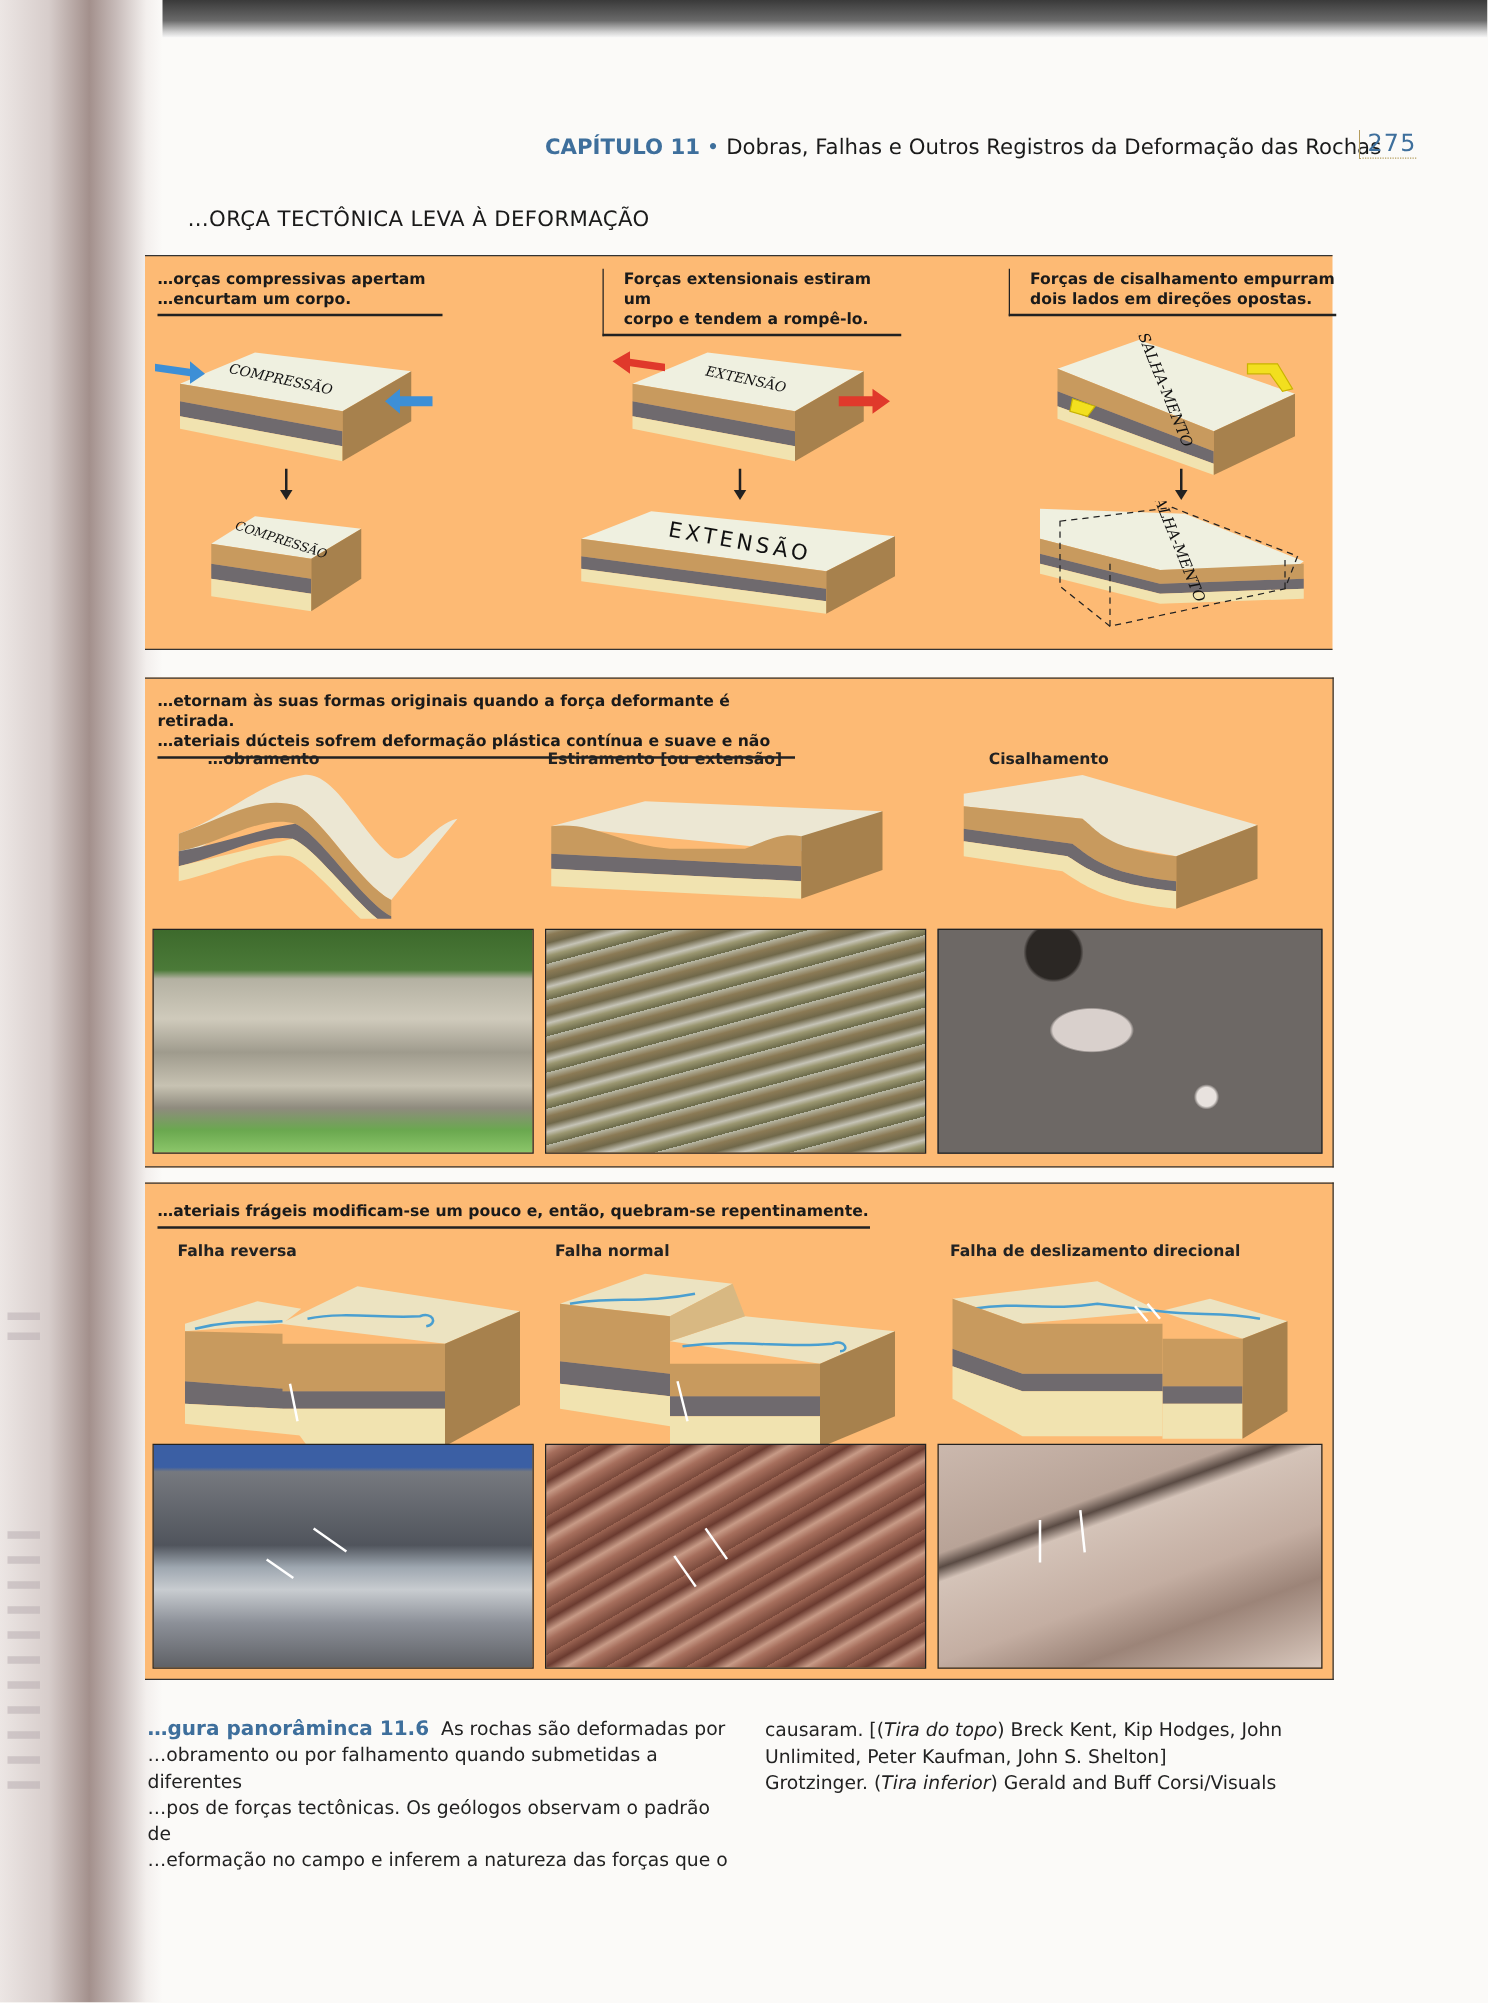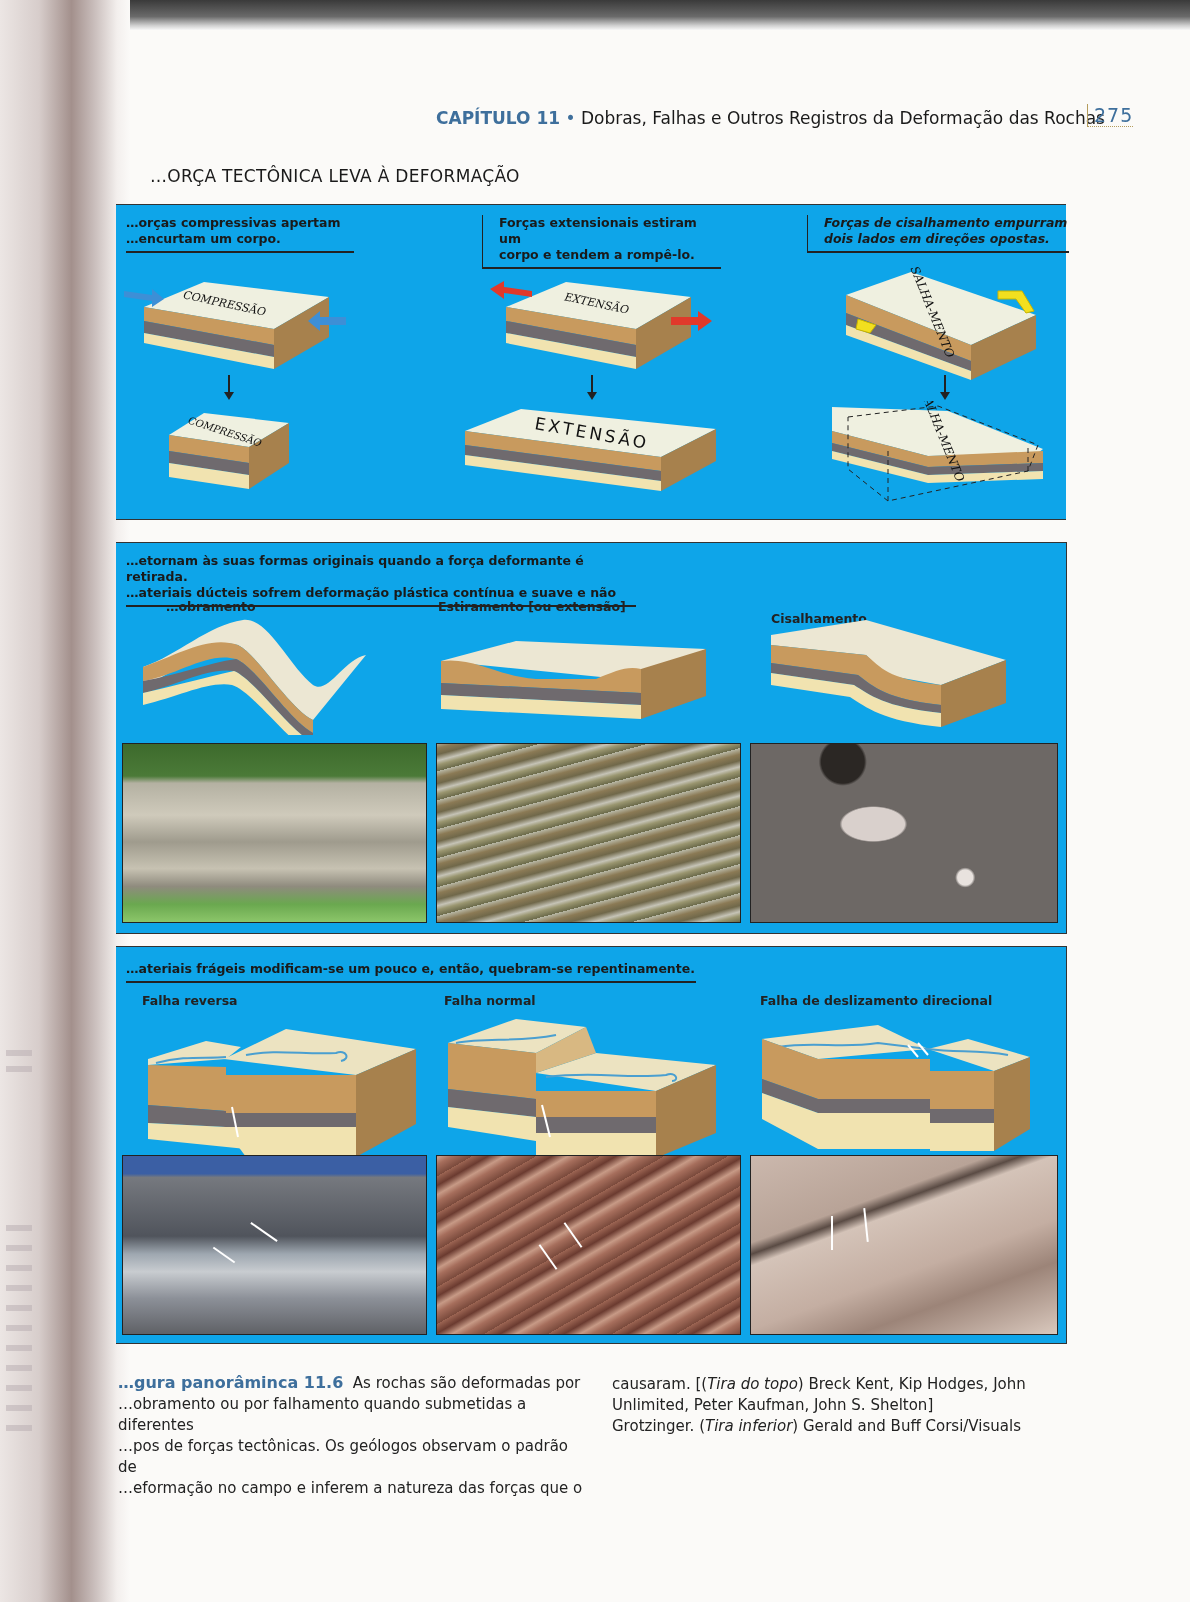--- a/index.html
+++ b/index.html
@@ -4,21 +4,21 @@
 <style>
   html,body{margin:0;padding:0;}
   body{width:1190px;height:1602px;position:relative;overflow:hidden;background:#fbfaf8;font-family:"DejaVu Sans","Liberation Sans",sans-serif;color:#1a1a1a;}
   .topbar{position:absolute;left:0;top:0;width:1190px;height:30px;background:linear-gradient(#3a3a3a,#6a6a6a 55%,#cfcfcf 85%,#f7f7f7);}
   .gutter{position:absolute;left:0;top:0;width:130px;height:1602px;background:linear-gradient(90deg,#ece6e4 0%,#d7cdcb 30%,#a3908c 55%,#c8bcba 72%,#f3efed 90%,#fbfaf8 100%);}
   .gutter .ghost{position:absolute;left:6px;width:26px;height:6px;background:#b9aeb3;opacity:.55;}
   .running{position:absolute;left:436px;top:108px;font-size:17px;white-space:nowrap;}
   .running .chap{color:#3e6f9c;font-weight:bold;}
   .running .pagenum{position:absolute;left:651px;top:-4px;padding-left:6px;border-left:1.5px solid #b49c5c;border-bottom:1px dotted #b49c5c;color:#3e6f9c;font-size:19px;letter-spacing:1px;}
   .sec-title{position:absolute;left:150px;top:166px;font-size:17px;letter-spacing:.3px;}
-  .panel{position:absolute;left:116px;width:950px;border:1px solid #333;background:#0ea5e9;}
+  .panel{position:absolute;left:116px;width:950px;border:1px solid #333;background:#fdba74;}
   .hdr{position:absolute;font-size:12.5px;font-weight:bold;line-height:16px;border-bottom:2px solid #222;padding-bottom:4px;}
   .hdr.bar{border-left:1px solid #222;padding-left:16px;}
   .lbl{position:absolute;font-size:12.5px;font-weight:bold;color:#222;}
   .block{position:absolute;}
   .photo{position:absolute;border:1px solid #222;overflow:hidden;}
   .arrow-down{position:absolute;width:2px;height:18px;background:#222;}
   .arrow-down:after{content:"";position:absolute;left:-4px;bottom:-7px;border-left:5px solid transparent;border-right:5px solid transparent;border-top:8px solid #222;}
   .caption{position:absolute;font-size:15px;line-height:21px;color:#222;}
   .caption .figlbl{color:#3e6f9c;font-weight:bold;font-size:16px;}
   .caption i{font-style:italic;}
@@ -55,21 +55,21 @@
 
 <div class="panel" style="top:204px;height:314px;border-left:none;border-right:none;border-bottom:1px solid #333;">
   <div class="hdr" style="left:10px;top:10px;width:228px;">
     <div>…orças compressivas apertam</div>
     <div>…encurtam um corpo.</div>
   </div>
   <div class="hdr bar" style="left:366px;top:10px;width:222px;">
     <div>Forças extensionais estiram um</div>
     <div>corpo e tendem a rompê-lo.</div>
   </div>
-  <div class="hdr bar" style="left:691px;top:10px;width:245px;font-style:italic;">
+  <div class="hdr bar" style="left:691px;top:10px;width:245px;">
     <div>Forças de cisalhamento empurram</div>
     <div>dois lados em direções opostas.</div>
   </div>
 
   <svg class="block" style="left:8px;top:72px;" width="230" height="100">
     <polygon points="20,30 80,5 205,20 150,52" fill="#eff0e0"></polygon>
     <polygon points="20,30 150,52 150,68 20,44" fill="#c89a5e"></polygon>
     <polygon points="20,44 150,68 150,80 20,56" fill="#6f6a6e"></polygon>
     <polygon points="20,56 150,80 150,92 20,66" fill="#f1e3b0"></polygon>
     <polygon points="150,52 205,20 205,60 150,92" fill="#a7814d"></polygon>
@@ -130,21 +130,21 @@
   </svg>
 </div>
 
 <div class="panel" style="top:542px;height:390px;border-left:none;">
   <div class="hdr" style="left:10px;top:10px;width:510px;">
     <div>…etornam às suas formas originais quando a força deformante é retirada.</div>
     <div>…ateriais dúcteis sofrem deformação plástica contínua e suave e não</div>
   </div>
   <div class="lbl" style="left:10px;top:56px;margin-left:40px;">…obramento</div>
   <div class="lbl" style="left:322px;top:56px;">Estiramento [ou extensão]</div>
-  <div class="lbl" style="left:655px;top:56px;margin-top:12px;">Cisalhamento</div>
+  <div class="lbl" style="left:675px;top:56px;">Cisalhamento</div>
 
   <svg class="block" style="left:22px;top:72px;" width="230" height="120">
     <path d="M5,52 C40,40 70,10 105,5 C130,2 150,50 175,70 C190,80 205,45 228,40 L175,105 C150,92 120,40 100,30 C70,20 40,60 5,70 Z" fill="#ece7d3"></path>
     <path d="M5,52 C40,40 70,20 100,30 C120,40 150,92 175,105 L175,118 C150,104 118,52 98,44 C70,36 40,60 5,66 Z" fill="#c89a5e"></path>
     <path d="M5,66 C40,60 70,48 98,44 C118,52 150,104 175,118 L175,128 C150,114 116,64 96,56 C70,52 40,70 5,78 Z" fill="#6f6a6e"></path>
     <path d="M5,78 C40,70 70,62 96,56 C116,64 150,114 175,128 L175,140 C150,126 114,76 94,70 C70,66 40,82 5,90 Z" fill="#f1e3b0"></path>
   </svg>
 
   <svg class="block" style="left:320px;top:78px;" width="280" height="100">
     <polygon points="5,40 80,20 270,28 205,60" fill="#ece7d3"></polygon>

